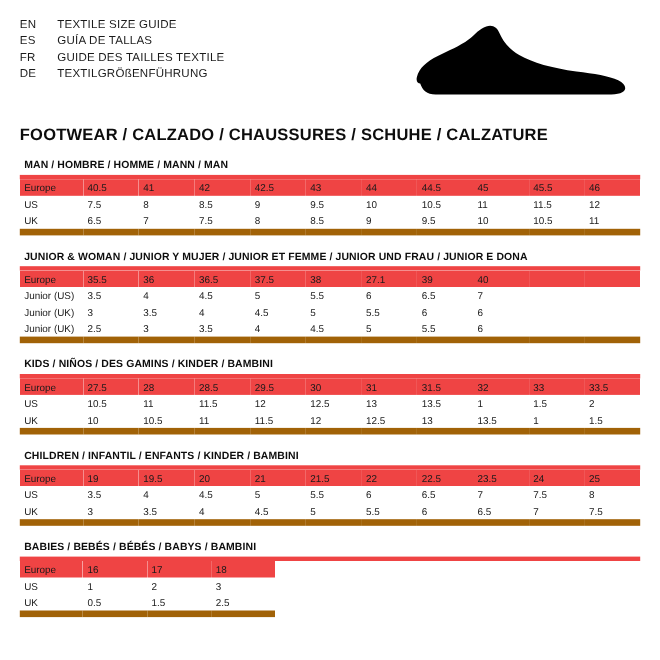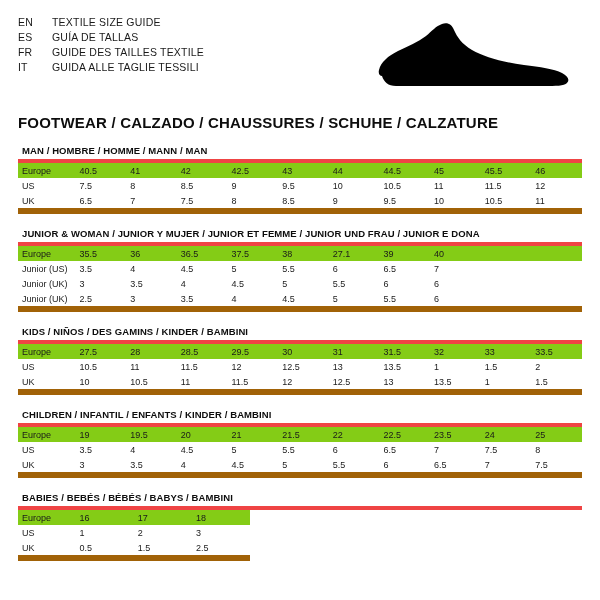--- a/index.html
+++ b/index.html
@@ -85,21 +85,21 @@
   }
   td {
     height: 15px;
     padding: 0 0 0 4px;
     vertical-align: middle;
     color: #1a1a1a;
     white-space: nowrap;
     overflow: hidden;
   }
   tr.shaded td {
-    background: #84cc16;
+    background: #ef4444;
   }
   tr.bordered td {
     border-bottom: 6px solid #a16207;
   }
   td.label {
     text-align: left;
   }
   td.val {
     text-align: left;
   }
@@ -120,22 +120,22 @@
       </div>
       <div class="lang-row">
         <span class="lang-code">ES</span>
         <span class="lang-text">GUÍA DE TALLAS</span>
       </div>
       <div class="lang-row">
         <span class="lang-code">FR</span>
         <span class="lang-text">GUIDE DES TAILLES TEXTILE</span>
       </div>
       <div class="lang-row">
-        <span class="lang-code">IT</span>
-        <span class="lang-text">GUIDA ALLE TAGLIE TESSILI</span>
+        <span class="lang-code">DE</span>
+        <span class="lang-text">TEXTILGRÖßENFÜHRUNG</span>
       </div>
     </div>
 
     <div class="shoe-wrap">
       <svg viewBox="0 0 200 80" width="200" height="80" aria-hidden="true">
         <path fill="#000000" d="M8,58 C6,58 4,56 5,52 C7,44 14,38 24,33 C34,28 44,24 52,18 C58,13 62,8 68,6 C74,4 78,7 80,12 C83,19 88,26 98,32 C110,39 128,44 150,47 C166,49 180,51 188,55 C194,58 196,62 193,65 C190,68 182,68 170,68 L22,68 C14,68 10,64 8,58 Z"></path>
       </svg>
     </div>
   </div>
 

